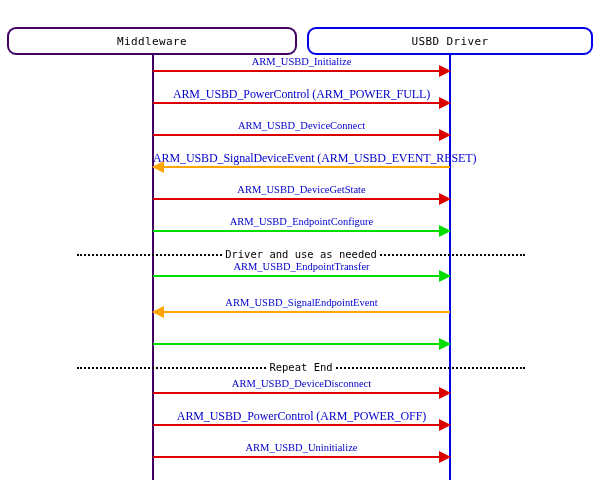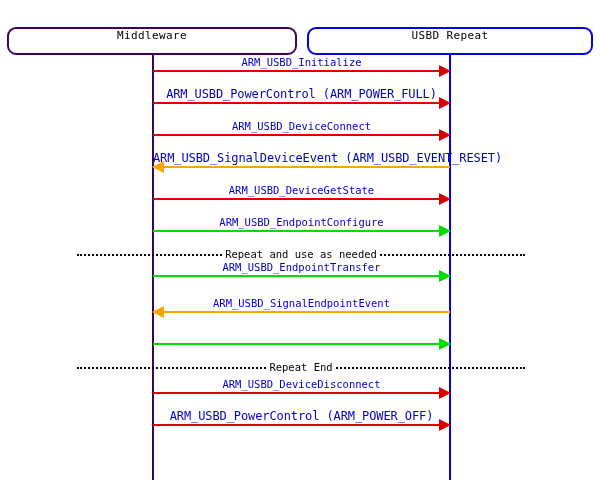--- a/index.html
+++ b/index.html
@@ -24,21 +24,21 @@
   
   .participant {
     position: absolute;
     box-sizing: border-box;
     height: 28px;
     border-width: 2px;
     border-style: solid;
     border-radius: 9px;
     background: #ffffff;
     display: flex;
-    align-items: flex-start;
+    align-items: center;
     justify-content: center;
   }
   .participant .plabel {
     font-size: 11px;
     color: #000000;
     letter-spacing: 0.4px;
     white-space: nowrap;
   }
   #participant-middleware {
     left: 7px;
@@ -79,20 +79,21 @@
   .message .mlabel {
     position: absolute;
     left: 0;
     right: 0;
     bottom: 9px;
     text-align: center;
     font-size: 10.5px;
     color: #0000cc;
     white-space: nowrap;
     line-height: 12px;
+    font-family: Liberation Serif, serif;
   }
   .message .mlabel.wide {
     font-size: 12px;
     letter-spacing: -0.1px;
   }
   .message .mline {
     position: absolute;
     left: 0;
     right: 0;
     bottom: 5px;
@@ -159,21 +160,21 @@
 </head>
 <body>
 
 <div id="diagram">
 
   <div id="participant-middleware" class="participant">
     <span class="plabel">Middleware</span>
   </div>
 
   <div id="participant-usbd" class="participant">
-    <span class="plabel">USBD Repeat</span>
+    <span class="plabel">USBD Driver</span>
   </div>
 
   <div id="lifeline-middleware" class="lifeline"></div>
   <div id="lifeline-usbd" class="lifeline"></div>
 
   <div class="message to-right c-red" style="top:47px">
     <div class="mlabel">ARM_USBD_Initialize</div>
     <div class="mline"></div>
     <div class="mhead"></div>
   </div>
@@ -204,21 +205,21 @@
 
   <div class="message to-right c-green" style="top:207px">
     <div class="mlabel">ARM_USBD_EndpointConfigure</div>
     <div class="mline"></div>
     <div class="mhead"></div>
   </div>
 
   <div class="separator" style="top:247px">
     <div class="sline"></div>
     <div class="stext">
-      <span>Repeat and use as needed</span>
+      <span>Driver and use as needed</span>
     </div>
   </div>
 
   <div class="message to-right c-green" style="top:252px">
     <div class="mlabel">ARM_USBD_EndpointTransfer</div>
     <div class="mline"></div>
     <div class="mhead"></div>
   </div>
 
   <div class="message to-left c-orange" style="top:288px">
@@ -244,14 +245,19 @@
     <div class="mline"></div>
     <div class="mhead"></div>
   </div>
 
   <div class="message to-right c-red" style="top:401px">
     <div class="mlabel wide">ARM_USBD_PowerControl (ARM_POWER_OFF)</div>
     <div class="mline"></div>
     <div class="mhead"></div>
   </div>
 
+  <div class="message to-right c-red" style="top:433px">
+    <div class="mlabel">ARM_USBD_Uninitialize</div>
+    <div class="mline"></div>
+    <div class="mhead"></div>
+  </div>
 
 </div>
 
 </body></html>

